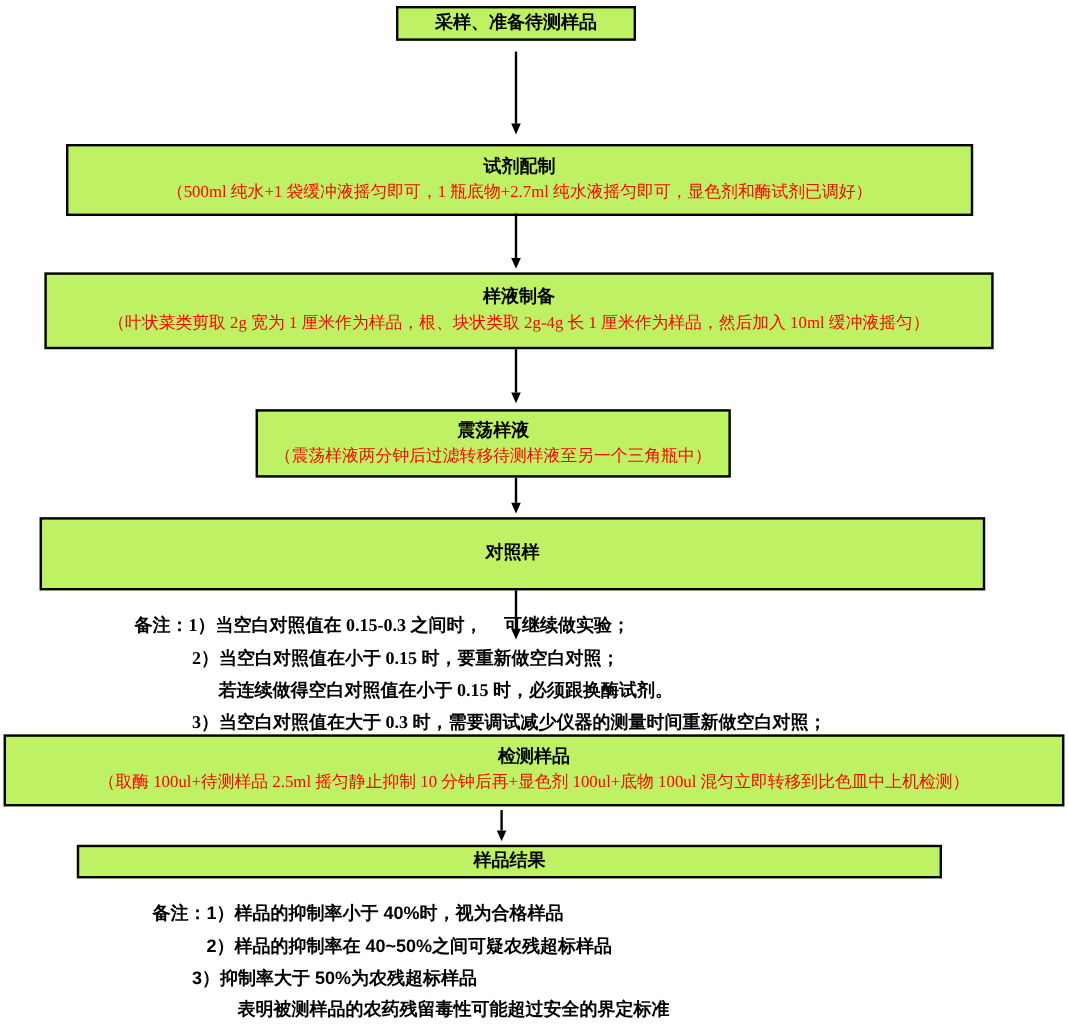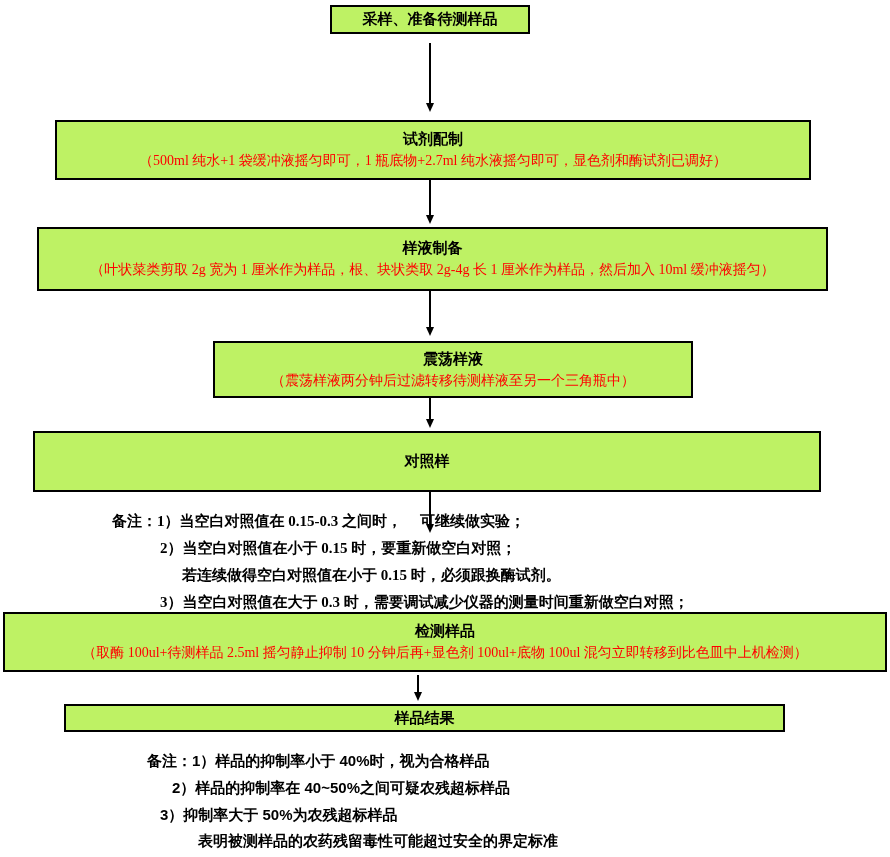--- a/index.html
+++ b/index.html
@@ -37,21 +37,21 @@
   .box .rednote {
     font-size: 14px;
     line-height: 21px;
     color: #ff0000;
     white-space: nowrap;
   }
   
   #box-sampling   { left: 330px; top:   5px; width: 200px; height: 29px; }
   #box-reagent    { left:  55px; top: 120px; width: 756px; height: 60px; }
   #box-sampleprep { left:  37px; top: 227px; width: 791px; height: 64px; }
-  #box-shake      { left: 213px; top: 341px; width: 480px; height: 57px; }
+  #box-shake      { left: 213px; top: 341px; width: 396px; height: 57px; }
   #box-control    { left:  33px; top: 431px; width: 788px; height: 61px; }
   #box-test       { left:   3px; top: 612px; width: 884px; height: 60px; }
   #box-result     { left:  64px; top: 704px; width: 721px; height: 28px; }
 
   
   .arrow {
     position: absolute;
     width: 10px;
     display: flex;
     flex-direction: column;
@@ -94,21 +94,21 @@
 
   
   .note2-line {
     position: absolute;
     font-family: "Liberation Sans", "DejaVu Sans", sans-serif;
     font-weight: bold;
     font-size: 15px;
     white-space: nowrap;
     color: #000000;
   }
-  #n2-l1 { left: 127px; top: 752px; margin-left: 20px; }
+  #n2-l1 { left: 127px; top: 752px; }
   #n2-l2 { left: 172px; top: 779px; }
   #n2-l3 { left: 160px; top: 806px; }
   #n2-l4 { left: 198px; top: 832px; text-align: center; }
 </style>
 </head>
 <body>
 
 <div class="canvas">
 
   <div class="box" id="box-sampling">

